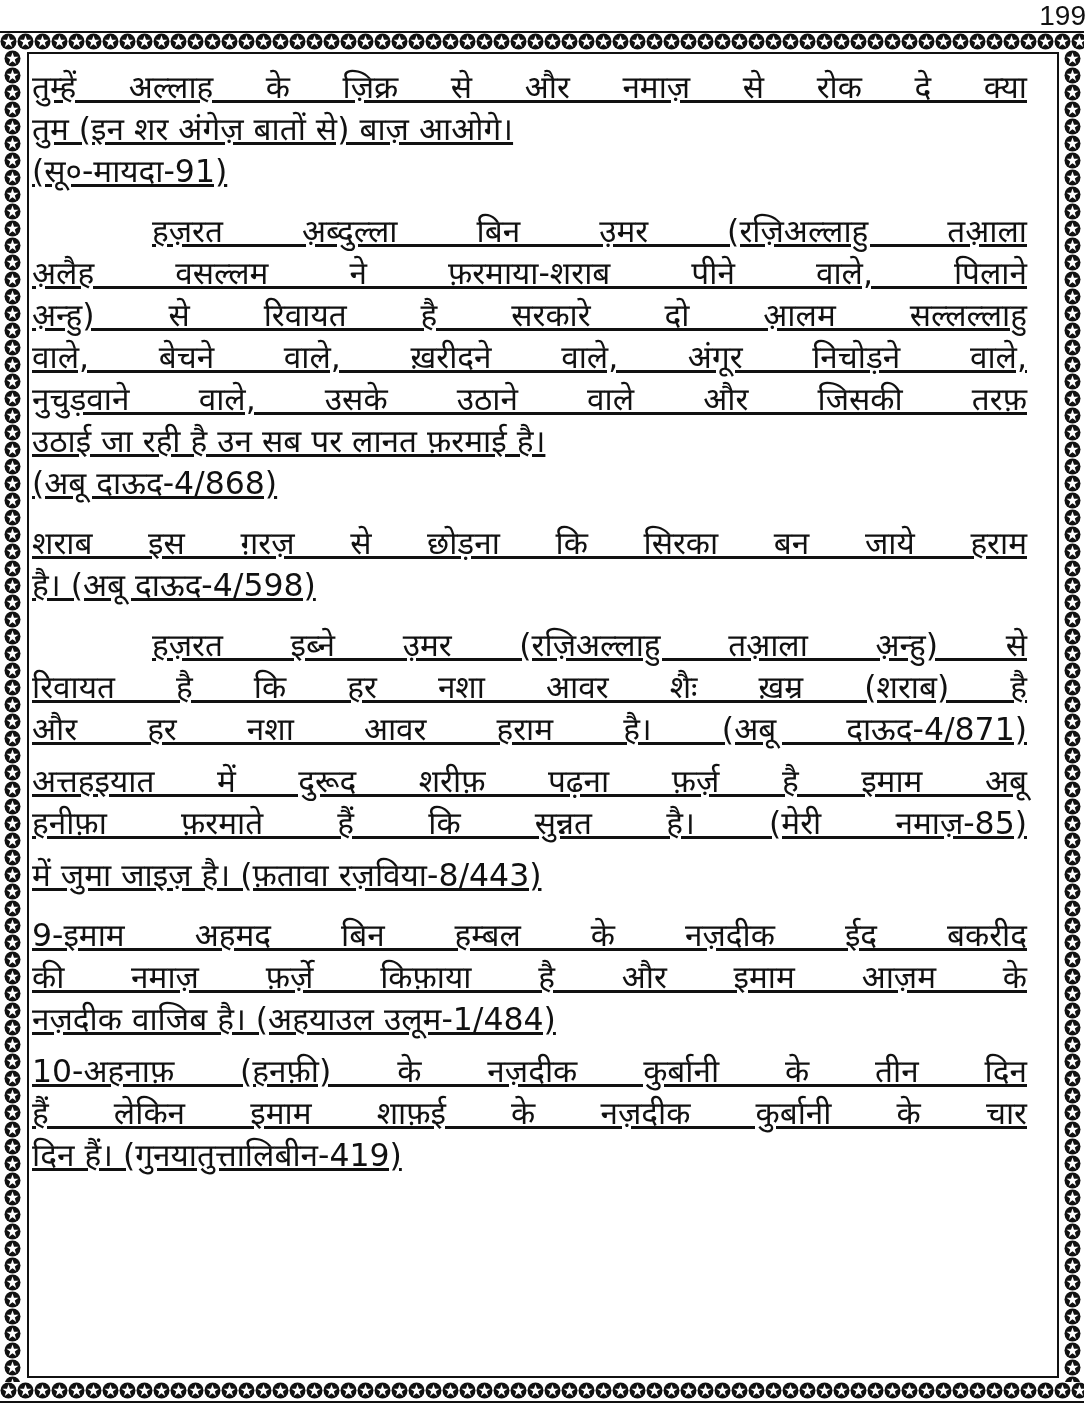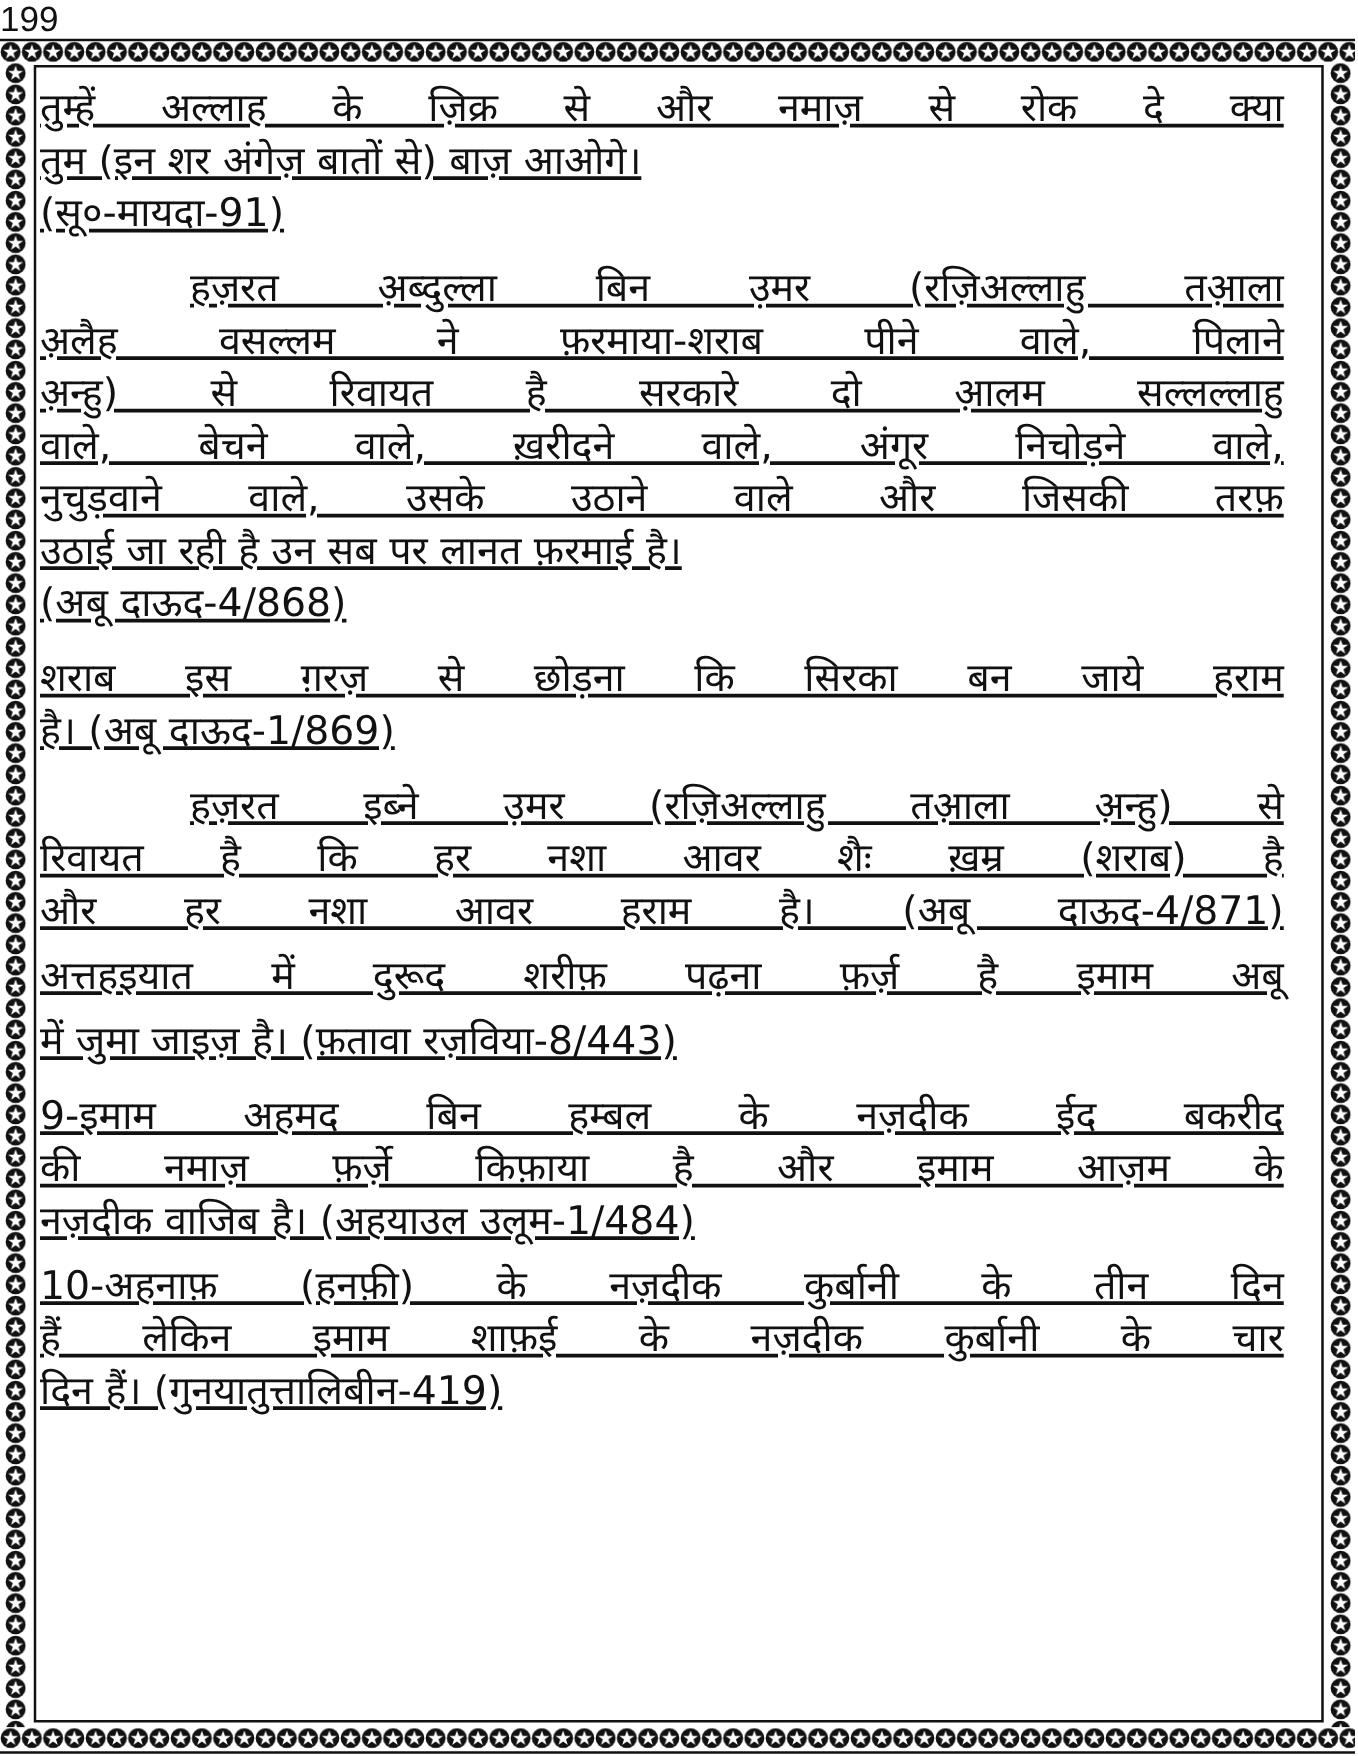--- a/index.html
+++ b/index.html
@@ -1,18 +1,18 @@
 <!DOCTYPE html>
 <html><head>
 <meta charset="utf-8">
 <style>
   html, body { margin:0; padding:0; background:#ffffff; }
   body { width:1086px; height:1405px; position:relative; overflow:hidden;
          font-family: "DejaVu Sans", sans-serif; color:#111; }
-  .page-number { position:absolute; top:0; left:0; width:1086px; text-align:left;
+  .page-number { position:absolute; top:0; left:0; width:1086px; text-align:right;
                  font-family:"Liberation Sans", sans-serif; font-size:28px; line-height:32px; color:#111; }
   .frame-outer { position:absolute; left:0; top:31px; width:1084px; height:1372px;
                  border-top:2px solid #111; border-bottom:2px solid #111; box-sizing:border-box; }
   .star-band { position:absolute; overflow:hidden; }
   .star-band.h { height:17px; }
   .star-band.v { width:17px; }
   .star-band svg { display:block; }
   .frame-inner { position:absolute; left:27px; top:52px; width:1032px; height:1326px;
                  border:2px solid #111; box-sizing:border-box; background:#fff; }
   .content { position:absolute; left:32px; top:66px; width:995px;text-decoration:underline; }
@@ -73,33 +73,34 @@
     <span class="line">अ़न्हु) से रिवायत है सरकारे दो आ़लम सल्लल्लाहु</span>
     <span class="line">वाले, बेचने वाले, ख़रीदने वाले, अंगूर निचोड़ने वाले,</span>
     <span class="line">नुचुड़वाने वाले, उसके उठाने वाले और जिसकी तरफ़</span>
     <span class="line last">उठाई जा रही है उन सब पर लानत फ़रमाई है।</span>
     <span class="line last">(अबू दाऊद-4/868)</span>
   </div>
   <div class="gap-m"></div>
 
   <div class="para">
     <span class="line">शराब इस ग़रज़ से छोड़ना कि सिरका बन जाये हराम</span>
-    <span class="line last">है। (अबू दाऊद-1/869)</span>
+    <span class="line last">है। (अबू दाऊद-4/598)</span>
   </div>
   <div class="gap-m"></div>
 
   <div class="para">
     <span class="line" style="padding-left:120px;">हज़रत इब्ने उ़मर (रज़िअल्लाहु तआ़ला अ़न्हु) से</span>
     <span class="line">रिवायत है कि हर नशा आवर शैः ख़म्र (शराब) है</span>
     <span class="line">और हर नशा आवर हराम है। (अबू दाऊद-4/871)</span>
   </div>
   <div class="gap-s"></div>
 
   <div class="para">
     <span class="line">अत्तहइयात में दुरूद शरीफ़ पढ़ना फ़र्ज़ है इमाम अबू</span>
+    <span class="line">हनीफ़ा फ़रमाते हैं कि सुन्नत है। (मेरी नमाज़-85)</span>
   </div>
   <div class="gap-s"></div>
 
   <div class="para">
     <span class="line last">में जुमा जाइज़ है। (फ़तावा रज़विया-8/443)</span>
   </div>
   <div class="gap-m"></div>
 
   <div class="para">
     <span class="line">9-इमाम अहमद बिन हम्बल के नज़दीक ईद बकरीद</span>

